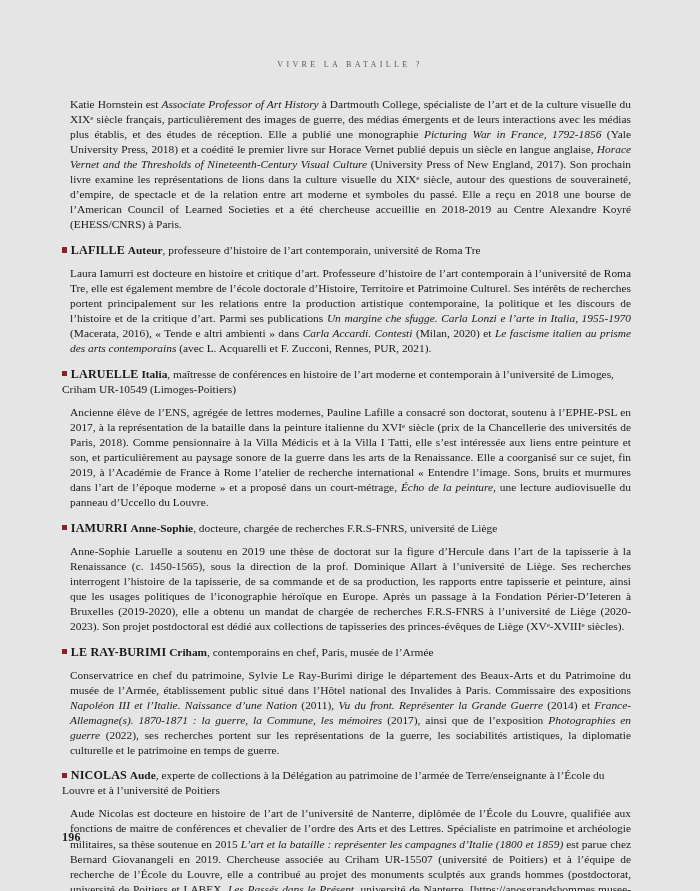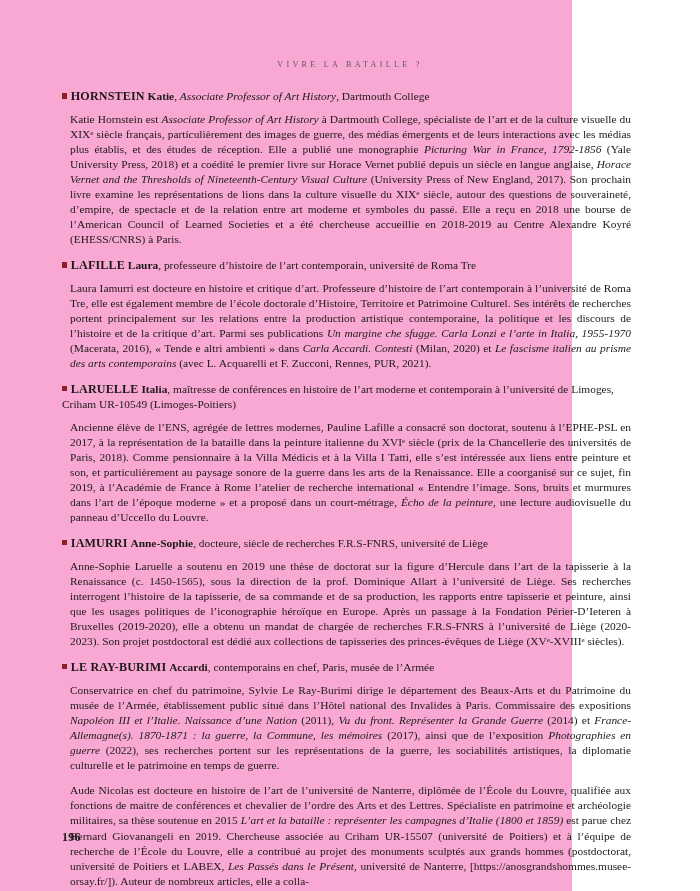--- a/index.html
+++ b/index.html
@@ -11,23 +11,23 @@
     width: 700px;
     height: 891px;
     position: relative;
     font-family: "Liberation Serif", "DejaVu Serif", serif;
     color: #1c1a18;
     overflow: hidden;
   }
   .page {
     position: absolute;
     left: 0; top: 0;
-    width: 572px;
+    width: 700px;
     height: 891px;
-    background: #f9a8d4;
+    background: #e5e5e5;
   }
   .running-head {
     position: absolute;
     left: 0;
     top: 60px;
     width: 700px;
     text-align: center;
     font-size: 8.1px;
     letter-spacing: 3.3px;
     color: #5d5a57;
@@ -97,55 +97,55 @@
 </head>
 <body>
 
 <div class="page">
 
   <div class="running-head">VIVRE LA BATAILLE ?</div>
 
   <div class="text-block">
 
     <div class="entry">
-      <p class="entry-head">
-        <span class="bullet"></span><span class="surname">HORNSTEIN</span><span> </span><span class="firstname">Katie</span><span>, </span><span class="ital">Associate Professor of Art History</span><span>, Dartmouth College</span>
-      </p>
       <p class="entry-body">Katie Hornstein est <i>Associate Professor of Art History</i> à Dartmouth College, spécialiste de l’art et de la culture visuelle du XIX<sup>e</sup> siècle français, particulièrement des images de guerre, des médias émergents et de leurs interactions avec les médias plus établis, et des études de réception. Elle a publié une monographie <i>Picturing War in France, 1792-1856</i> (Yale University Press, 2018) et a coédité le premier livre sur Horace Vernet publié depuis un siècle en langue anglaise, <i>Horace Vernet and the Thresholds of Nineteenth-Century Visual Culture</i> (University Press of New England, 2017). Son prochain livre examine les représentations de lions dans la culture visuelle du XIX<sup>e</sup> siècle, autour des questions de souveraineté, d’empire, de spectacle et de la relation entre art moderne et symboles du passé. Elle a reçu en 2018 une bourse de l’American Council of Learned Societies et a été chercheuse accueillie en 2018-2019 au Centre Alexandre Koyré (EHESS/CNRS) à Paris.</p>
     </div>
 
     <div class="entry">
       <p class="entry-head">
-        <span class="bullet"></span><span class="surname">LAFILLE</span><span> </span><span class="firstname">Laura</span><span>, </span><span class="ital"></span><span>professeure d’histoire de l’art contemporain, université de Roma Tre</span>
+        <span class="bullet"></span><span class="surname">LAFILLE</span><span> </span><span class="firstname">Auteur</span><span>, </span><span class="ital"></span><span>professeure d’histoire de l’art contemporain, université de Roma Tre</span>
       </p>
       <p class="entry-body">Laura Iamurri est docteure en histoire et critique d’art. Professeure d’histoire de l’art contemporain à l’université de Roma Tre, elle est également membre de l’école doctorale d’Histoire, Territoire et Patrimoine Culturel. Ses intérêts de recherches portent principalement sur les relations entre la production artistique contemporaine, la politique et les discours de l’histoire et de la critique d’art. Parmi ses publications <i>Un margine che sfugge. Carla Lonzi e l’arte in Italia, 1955-1970</i> (Macerata, 2016), « Tende e altri ambienti » dans <i>Carla Accardi. Contesti</i> (Milan, 2020) et <i>Le fascisme italien au prisme des arts contemporains</i> (avec L. Acquarelli et F. Zucconi, Rennes, PUR, 2021).</p>
     </div>
 
     <div class="entry">
       <p class="entry-head">
         <span class="bullet"></span><span class="surname">LARUELLE</span><span> </span><span class="firstname">Italia</span><span>, </span><span class="ital"></span><span>maîtresse de conférences en histoire de l’art moderne et contemporain à l’université de Limoges, Criham UR-10549 (Limoges-Poitiers)</span>
       </p>
       <p class="entry-body">Ancienne élève de l’ENS, agrégée de lettres modernes, Pauline Lafille a consacré son doctorat, soutenu à l’EPHE-PSL en 2017, à la représentation de la bataille dans la peinture italienne du XVI<sup>e</sup> siècle (prix de la Chancellerie des universités de Paris, 2018). Comme pensionnaire à la Villa Médicis et à la Villa I Tatti, elle s’est intéressée aux liens entre peinture et son, et particulièrement au paysage sonore de la guerre dans les arts de la Renaissance. Elle a coorganisé sur ce sujet, fin 2019, à l’Académie de France à Rome l’atelier de recherche international « Entendre l’image. Sons, bruits et murmures dans l’art de l’époque moderne » et a proposé dans un court-métrage, <i>Écho de la peinture</i>, une lecture audiovisuelle du panneau d’Uccello du Louvre.</p>
     </div>
 
     <div class="entry">
       <p class="entry-head">
-        <span class="bullet"></span><span class="surname">IAMURRI</span><span> </span><span class="firstname">Anne-Sophie</span><span>, </span><span class="ital"></span><span>docteure, siècle de recherches F.R.S-FNRS, université de Liège</span>
+        <span class="bullet"></span><span class="surname">IAMURRI</span><span> </span><span class="firstname">Anne-Sophie</span><span>, </span><span class="ital"></span><span>docteure, chargée de recherches F.R.S-FNRS, université de Liège</span>
       </p>
       <p class="entry-body">Anne-Sophie Laruelle a soutenu en 2019 une thèse de doctorat sur la figure d’Hercule dans l’art de la tapisserie à la Renaissance (c. 1450-1565), sous la direction de la prof. Dominique Allart à l’université de Liège. Ses recherches interrogent l’histoire de la tapisserie, de sa commande et de sa production, les rapports entre tapisserie et peinture, ainsi que les usages politiques de l’iconographie héroïque en Europe. Après un passage à la Fondation Périer-D’Ieteren à Bruxelles (2019-2020), elle a obtenu un mandat de chargée de recherches F.R.S-FNRS à l’université de Liège (2020-2023). Son projet postdoctoral est dédié aux collections de tapisseries des princes-évêques de Liège (XV<sup>e</sup>-XVIII<sup>e</sup> siècles).</p>
     </div>
 
     <div class="entry">
       <p class="entry-head">
-        <span class="bullet"></span><span class="surname">LE RAY-BURIMI</span><span> </span><span class="firstname">Accardi</span><span>, </span><span class="ital"></span><span>contemporains en chef, Paris, musée de l’Armée</span>
+        <span class="bullet"></span><span class="surname">LE RAY-BURIMI</span><span> </span><span class="firstname">Criham</span><span>, </span><span class="ital"></span><span>contemporains en chef, Paris, musée de l’Armée</span>
       </p>
       <p class="entry-body">Conservatrice en chef du patrimoine, Sylvie Le Ray-Burimi dirige le département des Beaux-Arts et du Patrimoine du musée de l’Armée, établissement public situé dans l’Hôtel national des Invalides à Paris. Commissaire des expositions <i>Napoléon III et l’Italie. Naissance d’une Nation</i> (2011), <i>Vu du front. Représenter la Grande Guerre</i> (2014) et <i>France-Allemagne(s). 1870-1871 : la guerre, la Commune, les mémoires</i> (2017), ainsi que de l’exposition <i>Photographies en guerre</i> (2022), ses recherches portent sur les représentations de la guerre, les sociabilités artistiques, la diplomatie culturelle et le patrimoine en temps de guerre.</p>
     </div>
 
     <div class="entry">
+      <p class="entry-head">
+        <span class="bullet"></span><span class="surname">NICOLAS</span><span> </span><span class="firstname">Aude</span><span>, </span><span class="ital"></span><span>experte de collections à la Délégation au patrimoine de l’armée de Terre/enseignante à l’École du Louvre et à l’université de Poitiers</span>
+      </p>
       <p class="entry-body">Aude Nicolas est docteure en histoire de l’art de l’université de Nanterre, diplômée de l’École du Louvre, qualifiée aux fonctions de maitre de conférences et chevalier de l’ordre des Arts et des Lettres. Spécialiste en patrimoine et archéologie militaires, sa thèse soutenue en 2015 <i>L’art et la bataille : représenter les campagnes d’Italie (1800 et 1859)</i> est parue chez Bernard Giovanangeli en 2019. Chercheuse associée au Criham UR-15507 (université de Poitiers) et à l’équipe de recherche de l’École du Louvre, elle a contribué au projet des monuments sculptés aux grands hommes (postdoctorat, université de Poitiers et LABEX, <i>Les Passés dans le Présent</i>, université de Nanterre, [https://anosgrandshommes.musee-orsay.fr/]). Auteur de nombreux articles, elle a colla-</p>
     </div>
 
   </div>
 
   <div class="folio">196</div>
 
 </div>
 
 </body></html>

